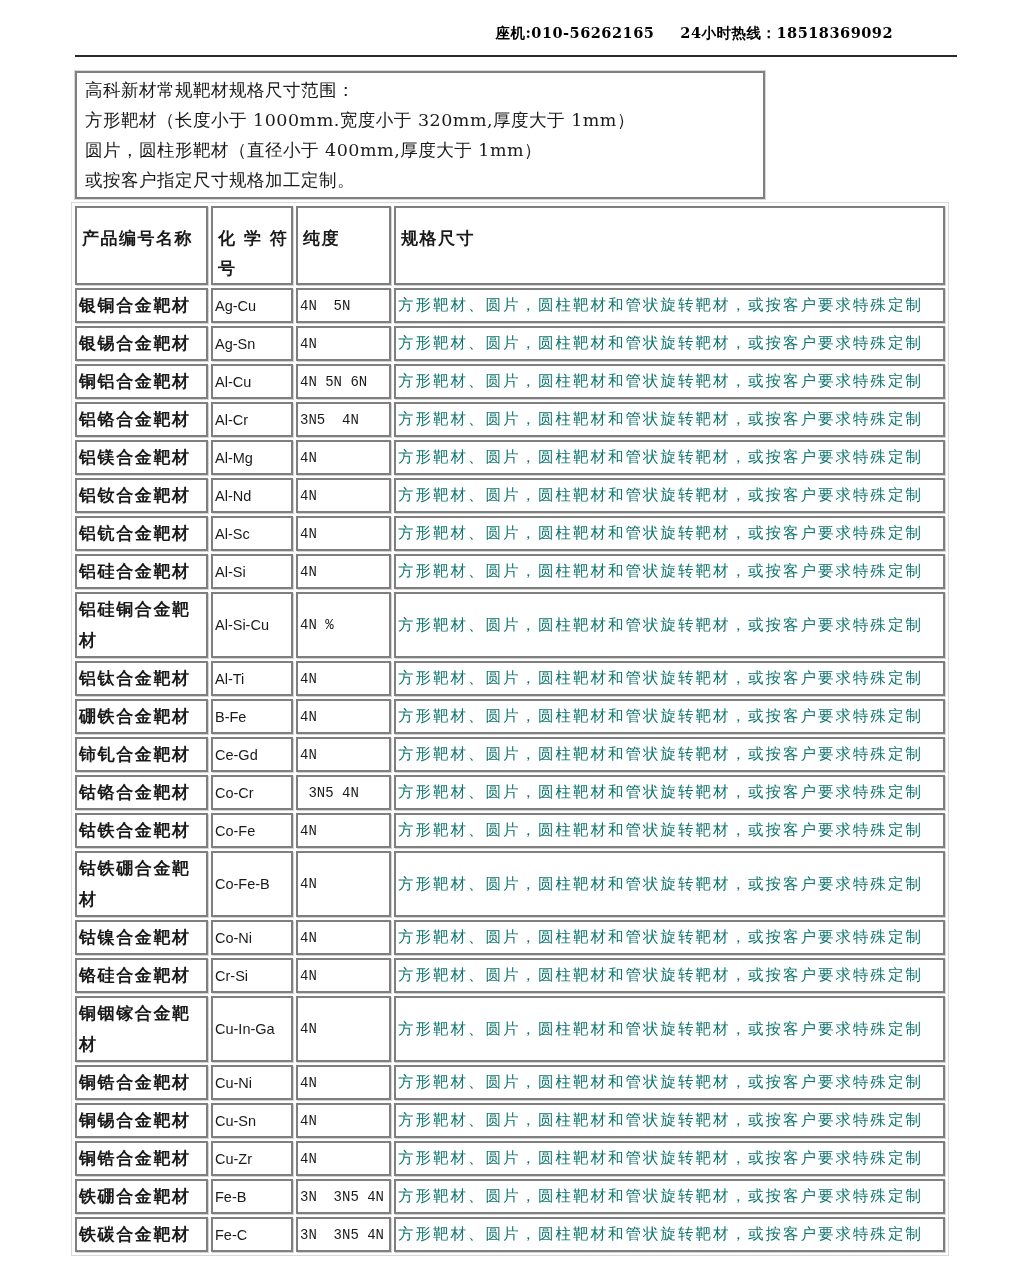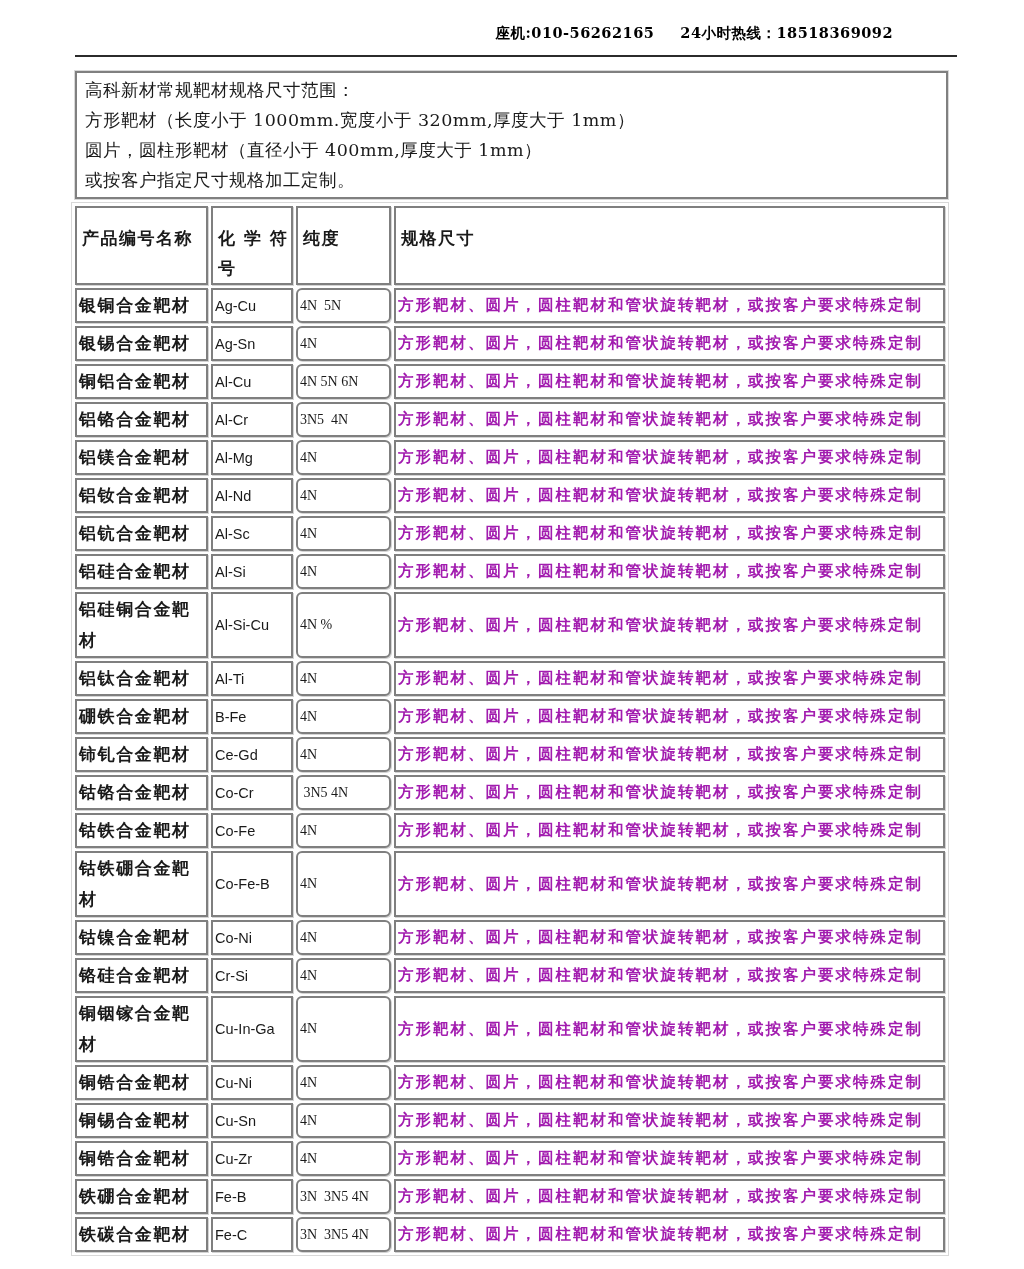--- a/index.html
+++ b/index.html
@@ -28,21 +28,21 @@
     border: none;
     border-top: 2px solid #2b2b2b;
     margin: 6px 0 0 75px;
     width: 882px;
     height: 0;
   }
 
   
   .intro-box {
     margin: 14px 0 2px 75px;
-    width: 873px;
+    width: 690px;
     border: 2px solid #808080;
     outline: 1px solid #d8d8d8;
     padding: 2px 8px 2px 8px;
     background: #ffffff;
   }
   .intro-box p {
     margin: 0;
     font-size: 17.5px;
     line-height: 30px;
     letter-spacing: 0.5px;
@@ -93,33 +93,31 @@
     font-family: "DejaVu Sans", sans-serif;
   }
   td.sym {
     font-family: Liberation Sans, sans-serif;
     font-size: 14.5px;
     padding-left: 4px;
     white-space: pre;
     margin-top: 43px;
   }
   td.pur {
-    font-family: Liberation Serif, serif;
+    font-family: Liberation Mono, monospace;
     font-size: 14px;
     padding-left: 4px;
     white-space: pre;
-    border-radius: 6px;
   }
   td.spec-cell {
     font-size: 15.5px;
     letter-spacing: 2px;
     padding-left: 6px;
     white-space: nowrap;
-    color: #a21caf;
-    font-weight: bold;
+    color: #0f766e;
   }
 </style>
 </head>
 <body>
 
 <div class="page">
 
   <div class="contact-header">
     <span>座机:010-56262165</span><span class="sep"></span><span>24小时热线：18518369092</span>
   </div>

